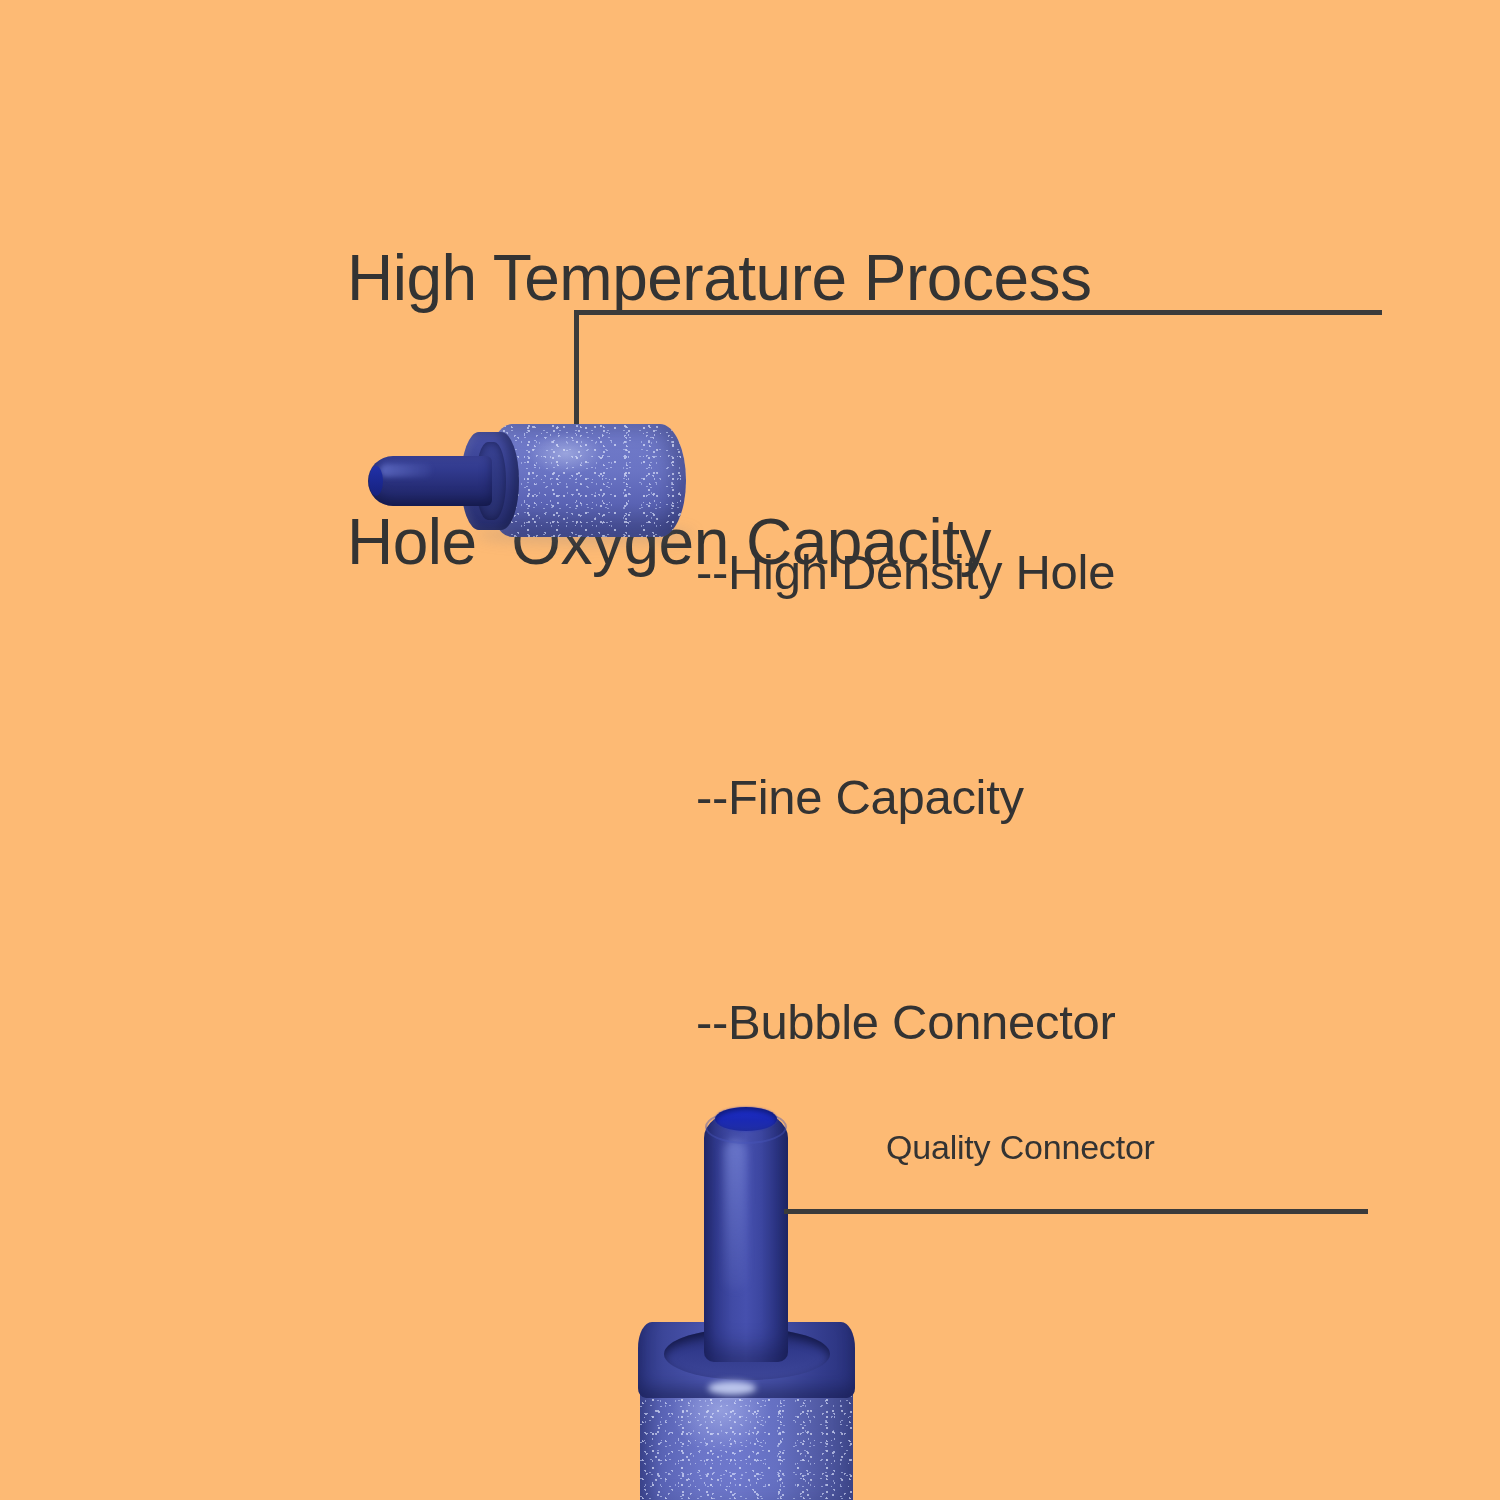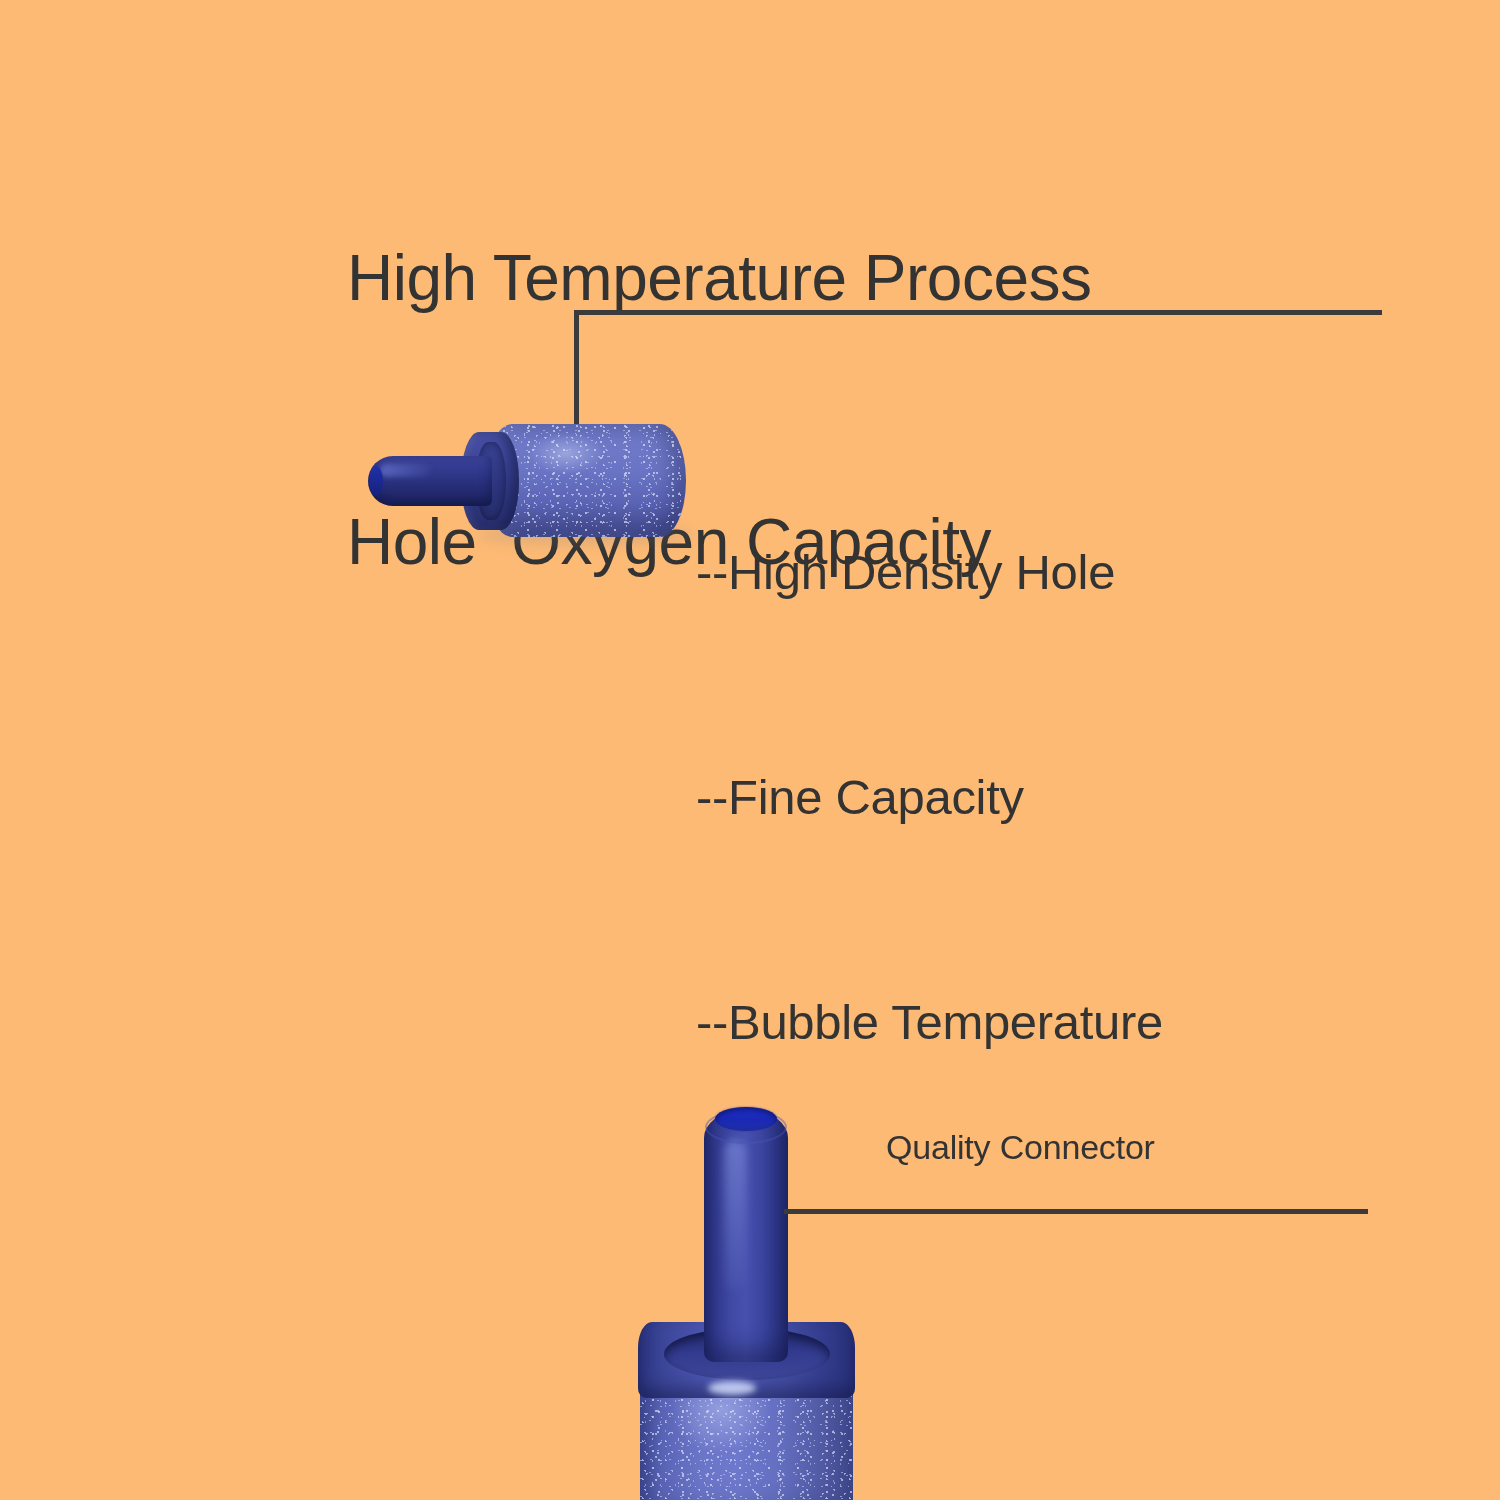--- a/index.html
+++ b/index.html
@@ -328,21 +328,21 @@
     <div class="collar"></div>
     <div class="collar-inner"></div>
     <div class="nozzle"></div>
     <div class="nozzle-gloss"></div>
     <div class="nozzle-tip"></div>
   </div>
 
   <div class="feature-list">
     <span class="feature-item">--High Density Hole</span>
     <span class="feature-item">--Fine Capacity</span>
-    <span class="feature-item">--Bubble Temperature</span>
+    <span class="feature-item">--Bubble Connector</span>
   </div>
 
   <div class="stone-bottom">
     <div class="body"></div>
     <div class="collar"></div>
     <div class="collar-ring"></div>
     <div class="collar-gloss"></div>
     <div class="nozzle"></div>
     <div class="nozzle-gloss"></div>
     <div class="nozzle-rim"></div>

